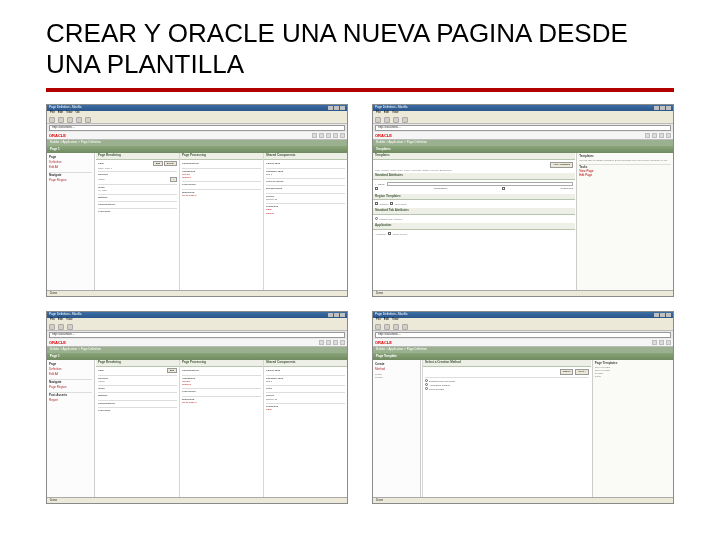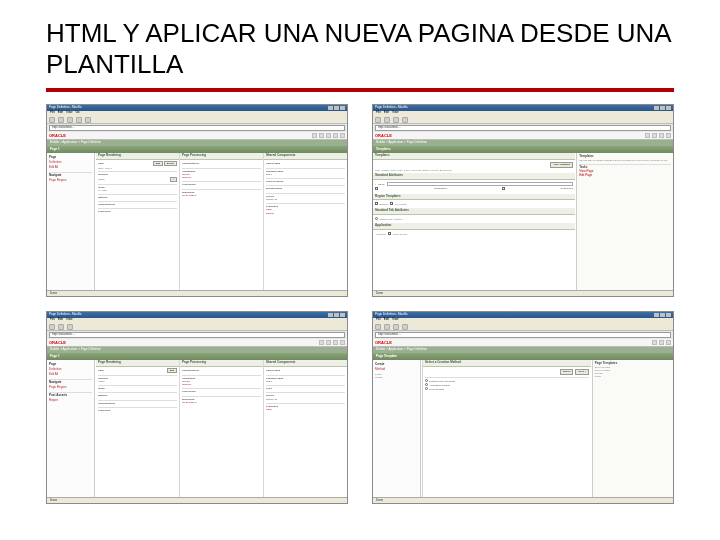--- a/index.html
+++ b/index.html
@@ -177,21 +177,21 @@
     display: flex;
     align-items: center;
     color: #333;
   }
   .tiny { font-size: 2.2px; color: #777; }
 </style>
 </head>
 <body>
 
 <div class="slide">
-  <div class="title">HTML Y APLICAR UNA NUEVA PAGINA DESDE UNA PLANTILLA</div>
+  <div class="title">CREAR Y ORACLE UNA NUEVA PAGINA DESDE UNA PLANTILLA</div>
   <div class="rule"></div>
 
   <div class="grid">
 
     <div class="shot">
       <div class="titlebar">
         <span>Page Definition - Mozilla</span>
         <span class="wbuttons">
             <span class="wb"></span>
             <span class="wb"></span>

